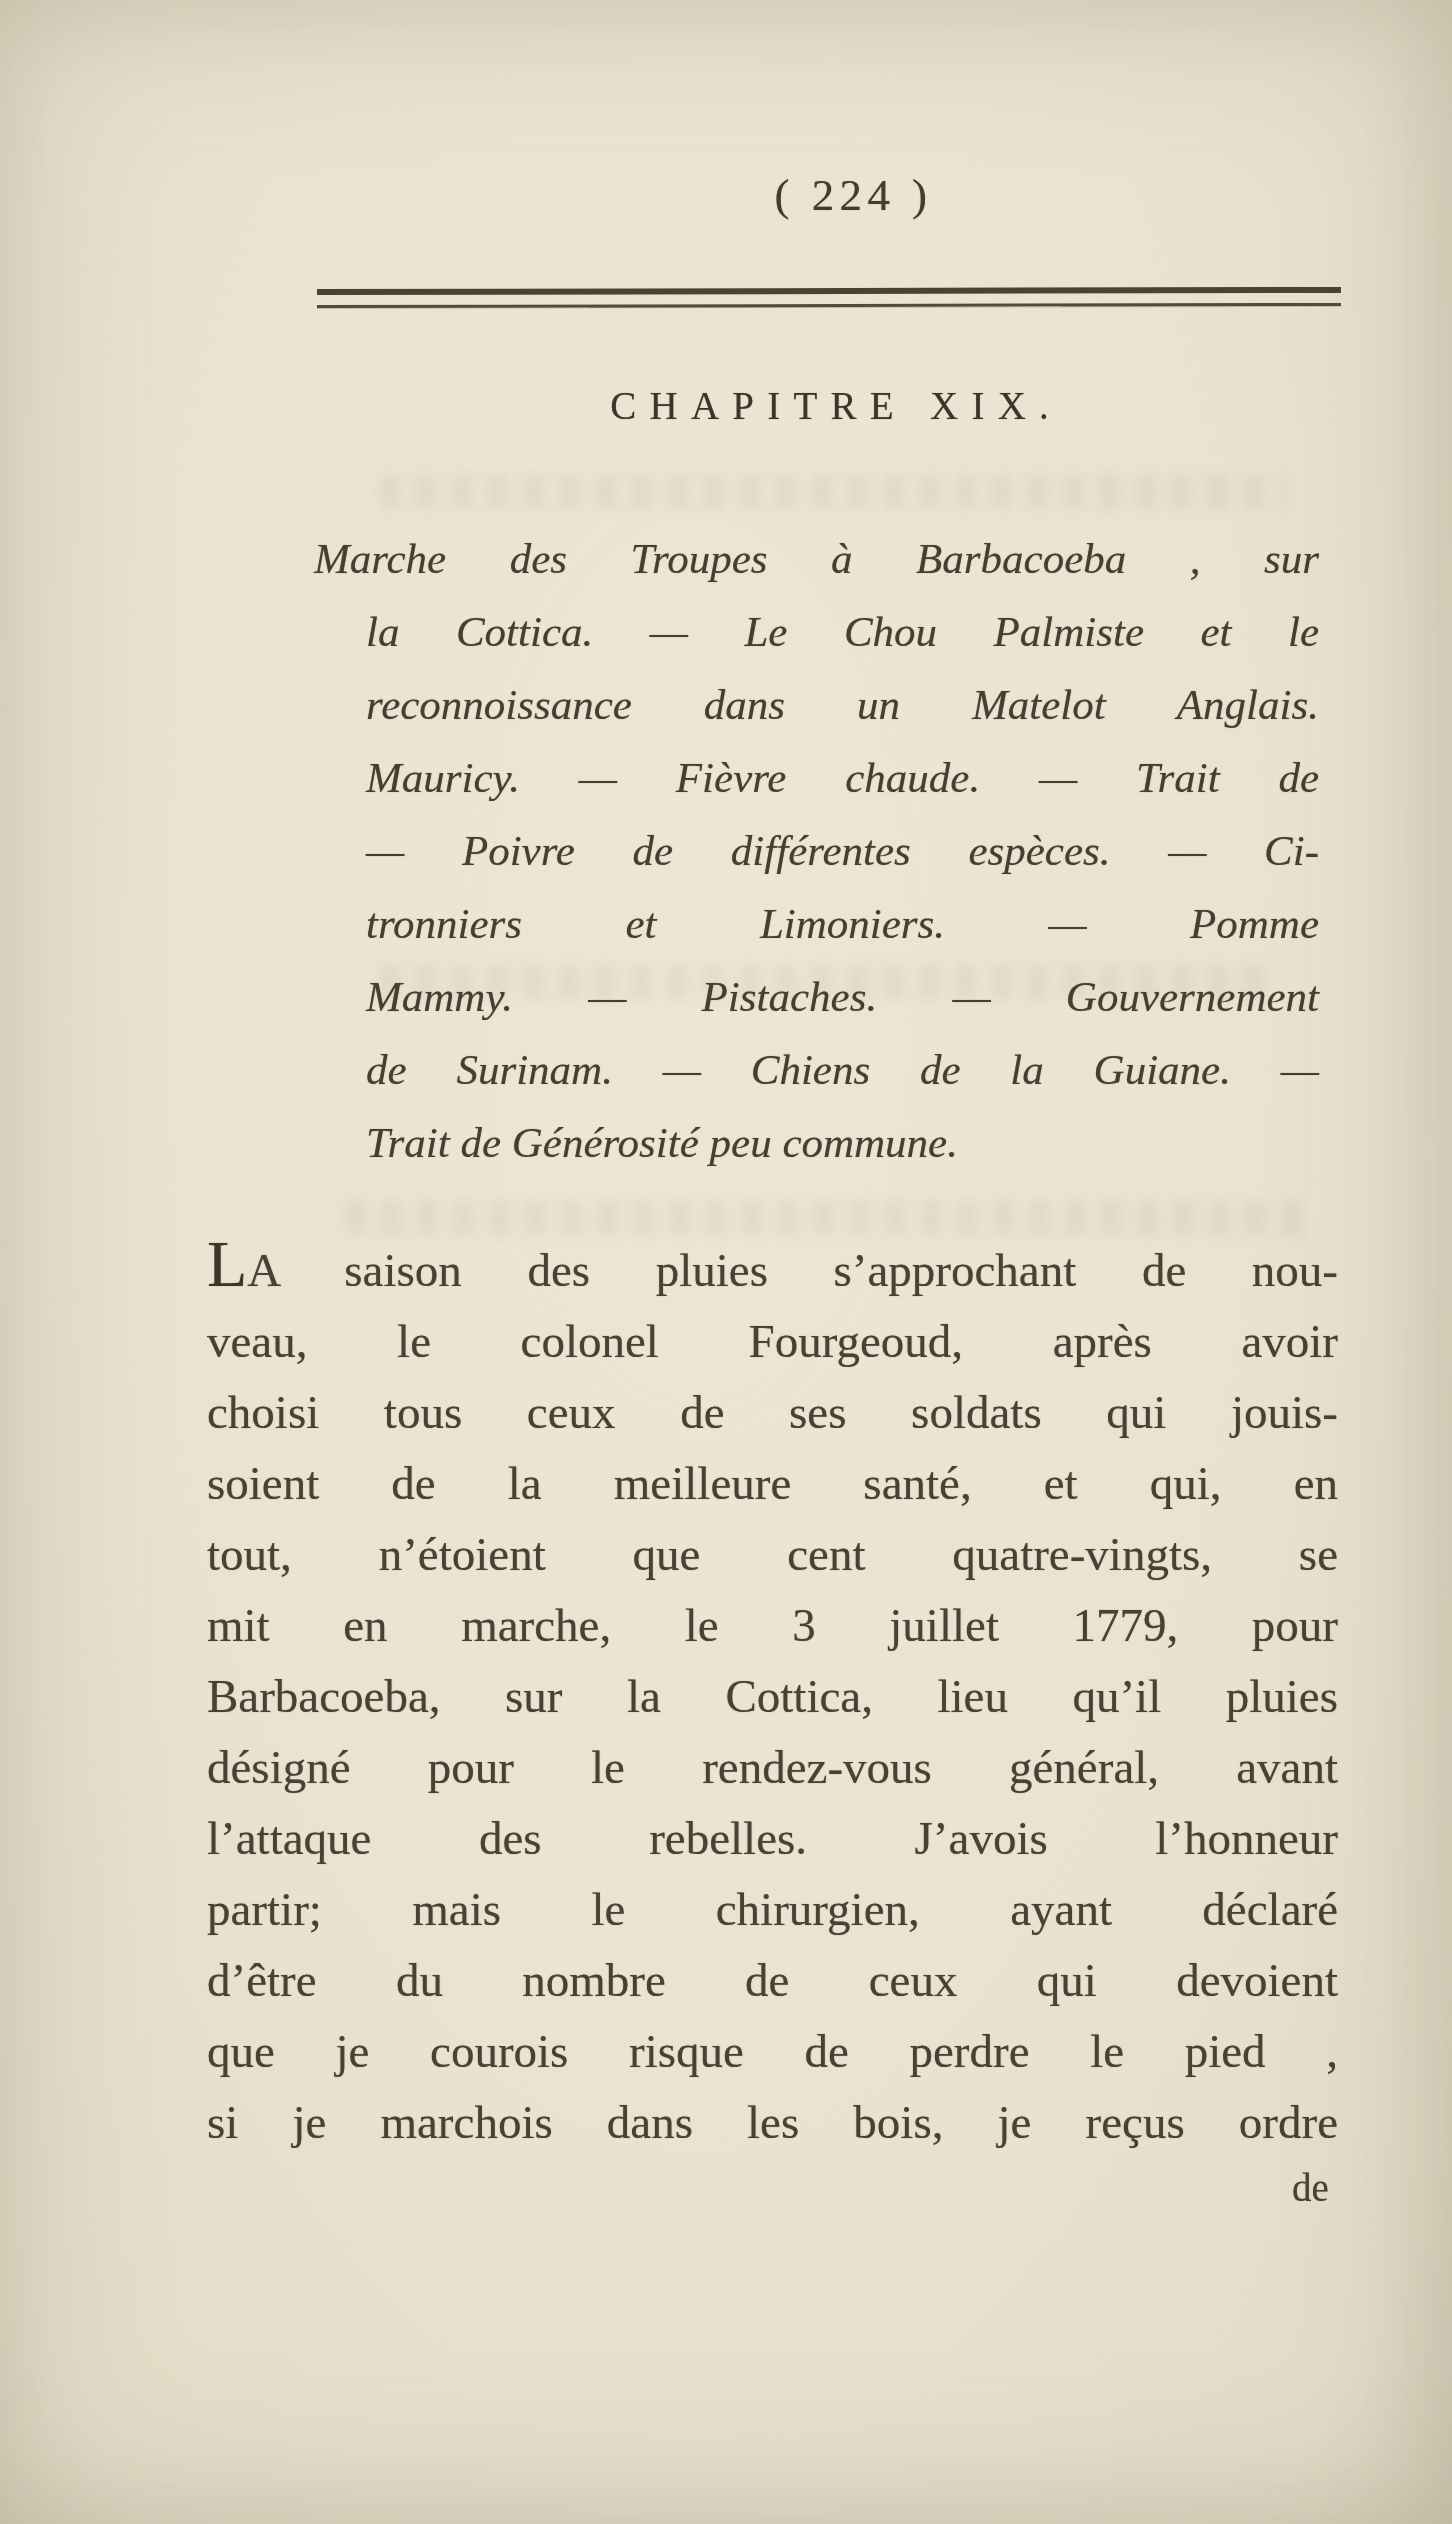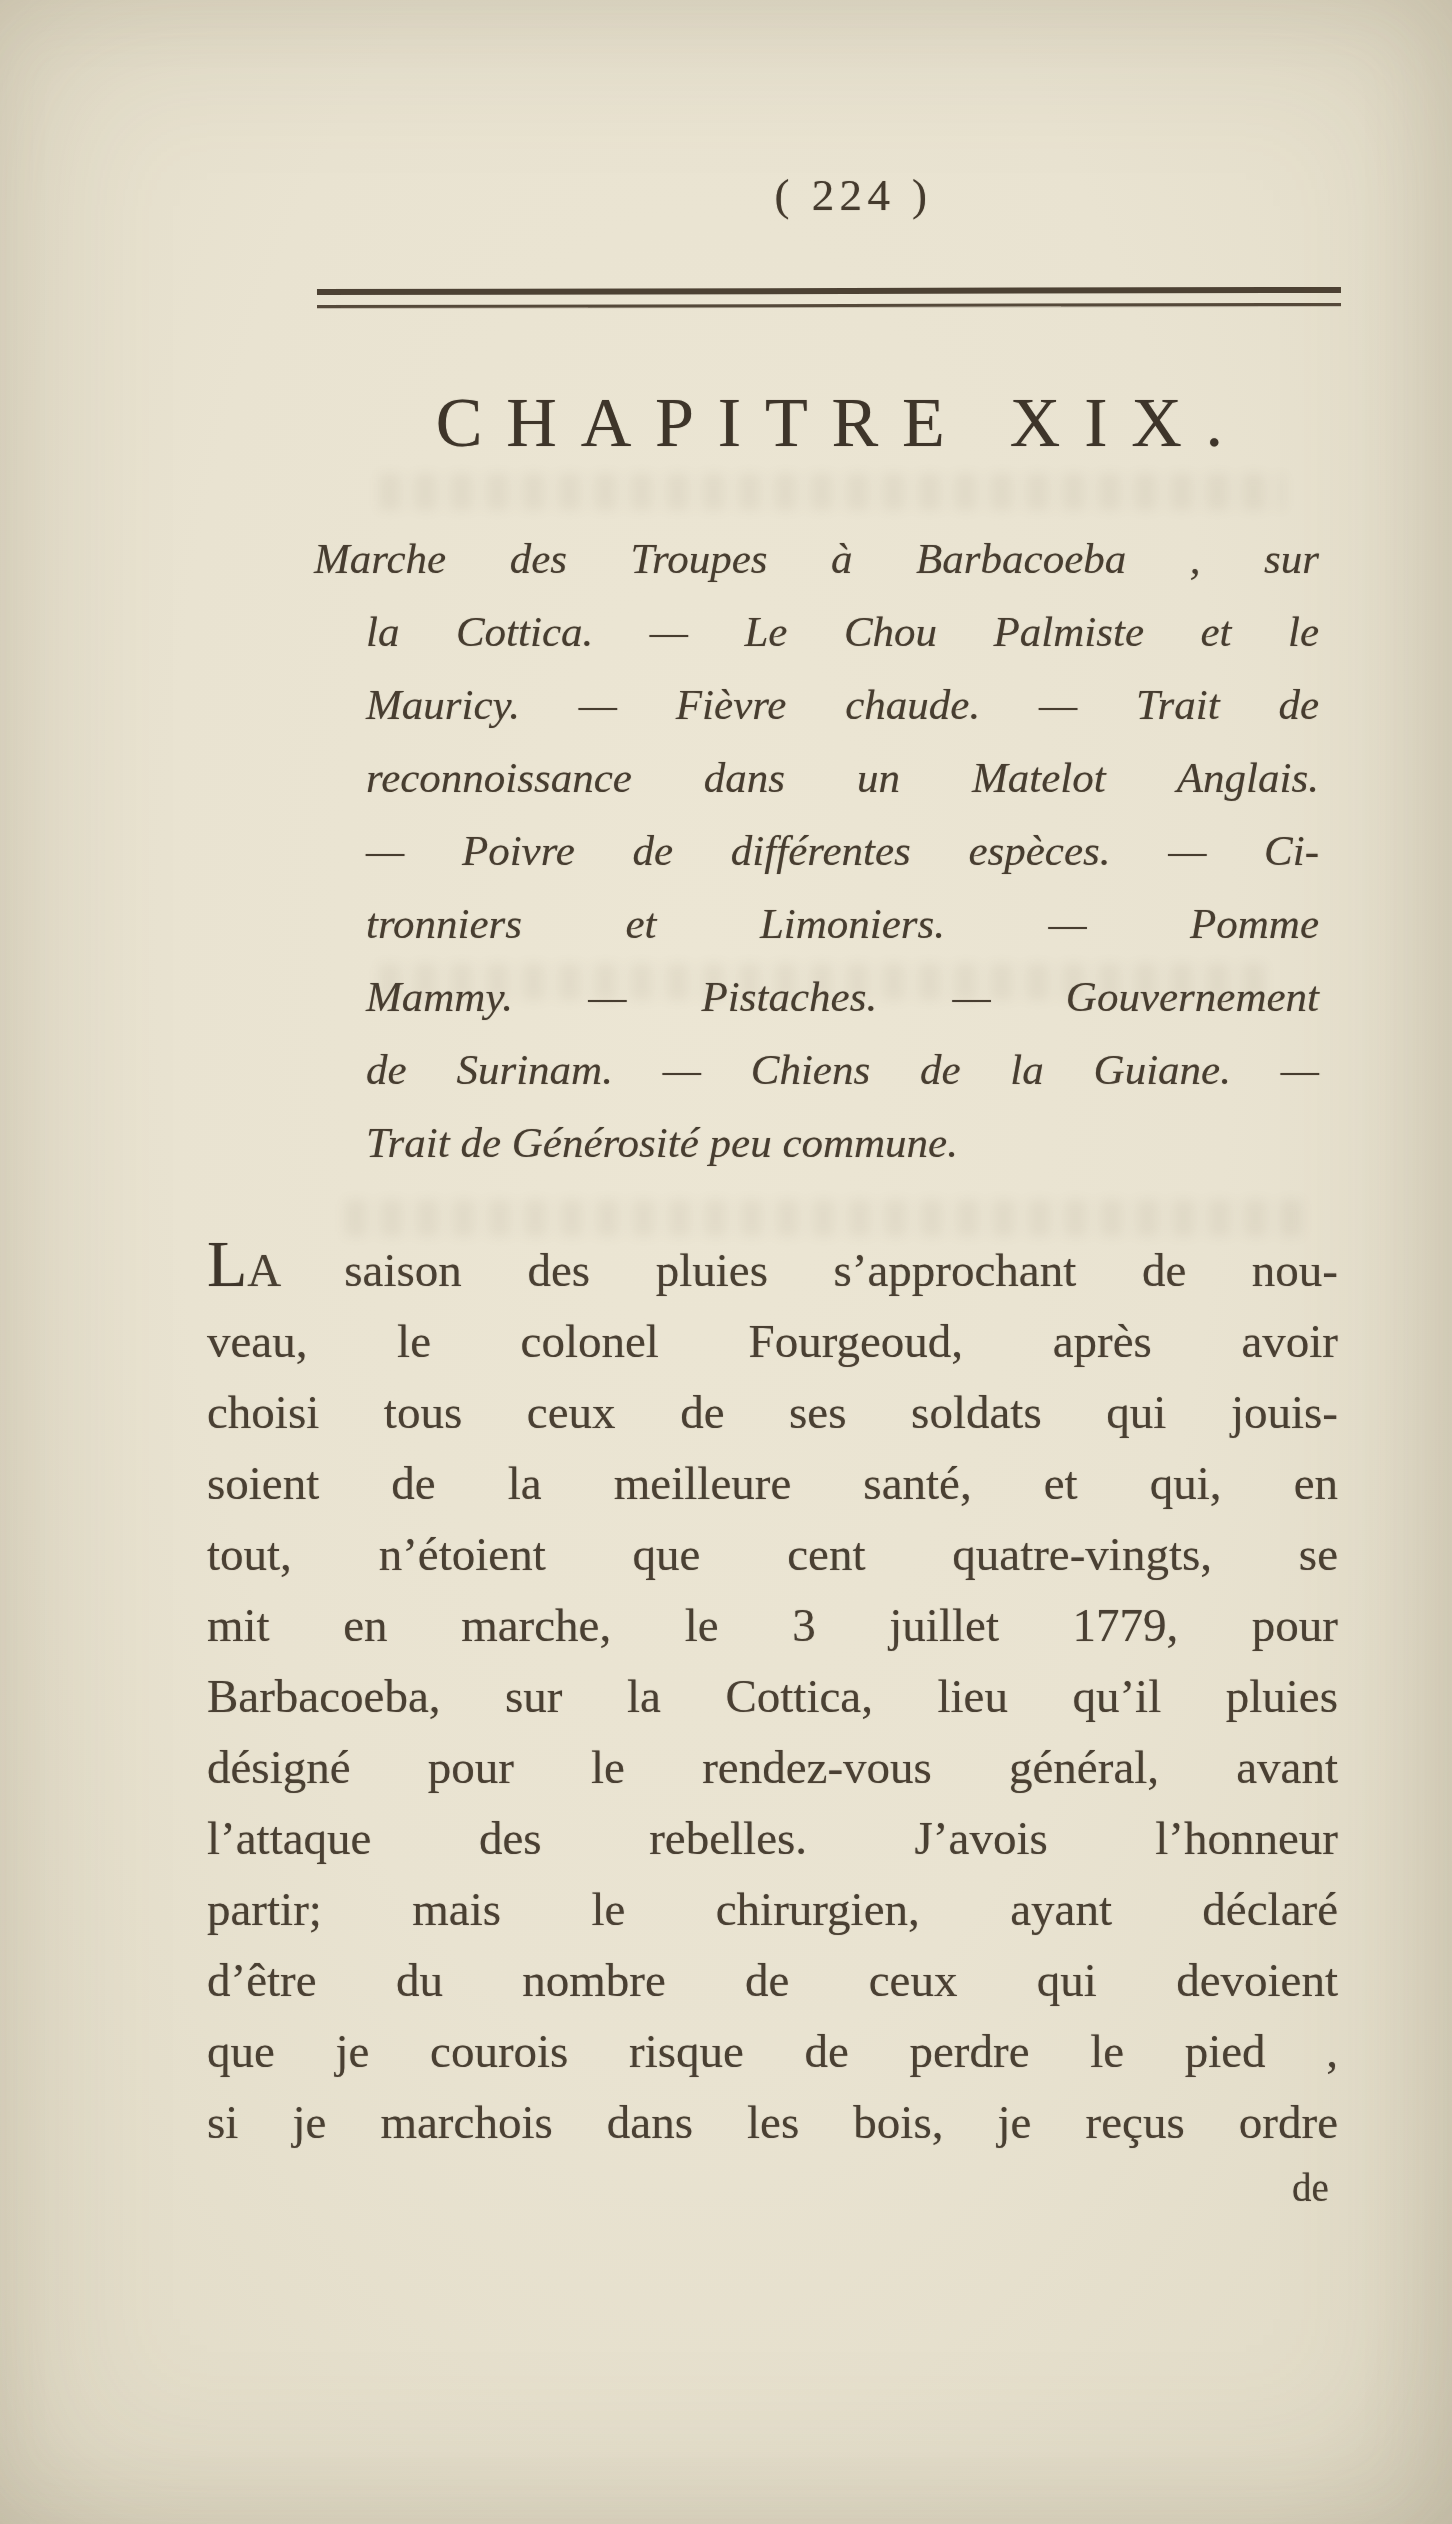--- a/index.html
+++ b/index.html
@@ -46,21 +46,21 @@
     border-bottom: 3.4px solid #55493a;
     transform: rotate(-0.12deg);
     box-shadow: 0 0.9px 0 rgba(76,65,51,0.25);
   }
   .heading {
     position: absolute;
     top: 383px;
     left: 319px;
     width: 1021px;
     text-align: center;
-    font-size: 70px;
+    font-size: 39px;
     letter-spacing: 0.34em;
     text-indent: 0.34em; 
     color: #3e352a;
     text-shadow: 0 0 0.9px rgba(62,53,42,0.6);
     white-space: nowrap;
   }
   .summary {
     position: absolute;
     top: 522px;
     left: 366px;
@@ -133,22 +133,22 @@
 
   <div class="page-number">( 224 )</div>
 
   <div class="rule"></div>
 
   <div class="heading">CHAPITRE XIX.</div>
 
   <div class="summary">
     <div class="s-line s-first">Marche des Troupes à Barbacoeba , sur</div>
     <div class="s-line">la Cottica. — Le Chou Palmiste et le</div>
+    <div class="s-line">reconnoissance dans un Matelot Anglais.</div>
     <div class="s-line">Mauricy. — Fièvre chaude. — Trait de</div>
-    <div class="s-line">reconnoissance dans un Matelot Anglais.</div>
     <div class="s-line">— Poivre de différentes espèces. — Ci-</div>
     <div class="s-line">tronniers et Limoniers. — Pomme</div>
     <div class="s-line">Mammy. — Pistaches. — Gouvernement</div>
     <div class="s-line">de Surinam. — Chiens de la Guiane. —</div>
     <div class="s-line s-last">Trait de Générosité peu commune.</div>
   </div>
 
   <div class="body-text">
     <div class="b-line b-first">LA saison des pluies s’approchant de nou-</div>
     <div class="b-line">veau, le colonel Fourgeoud, après avoir</div>

